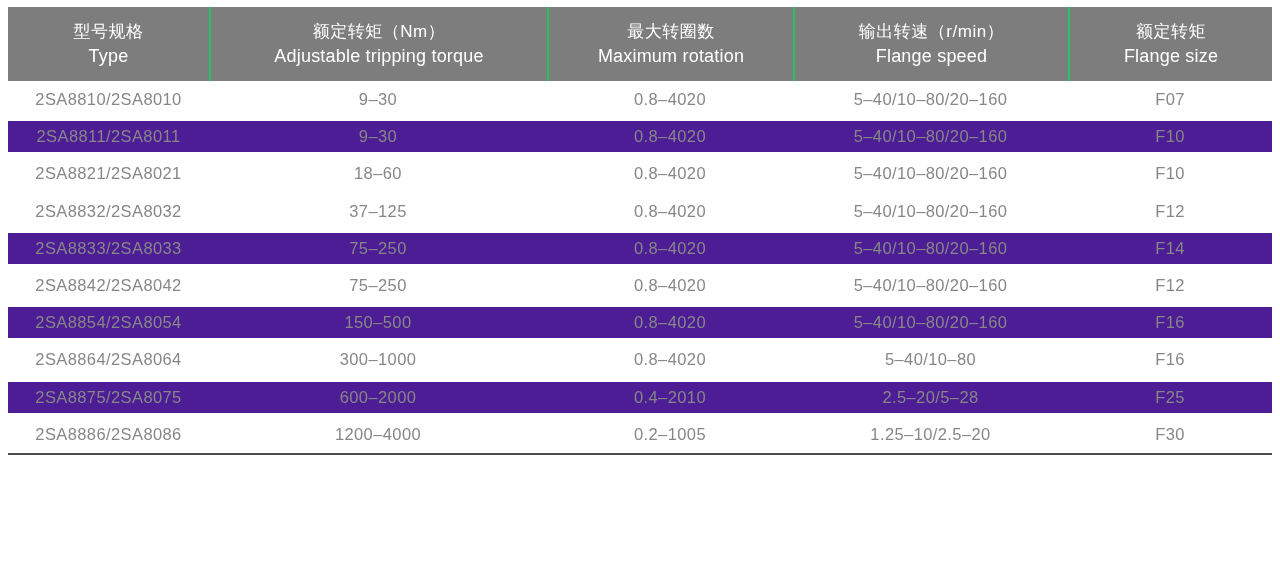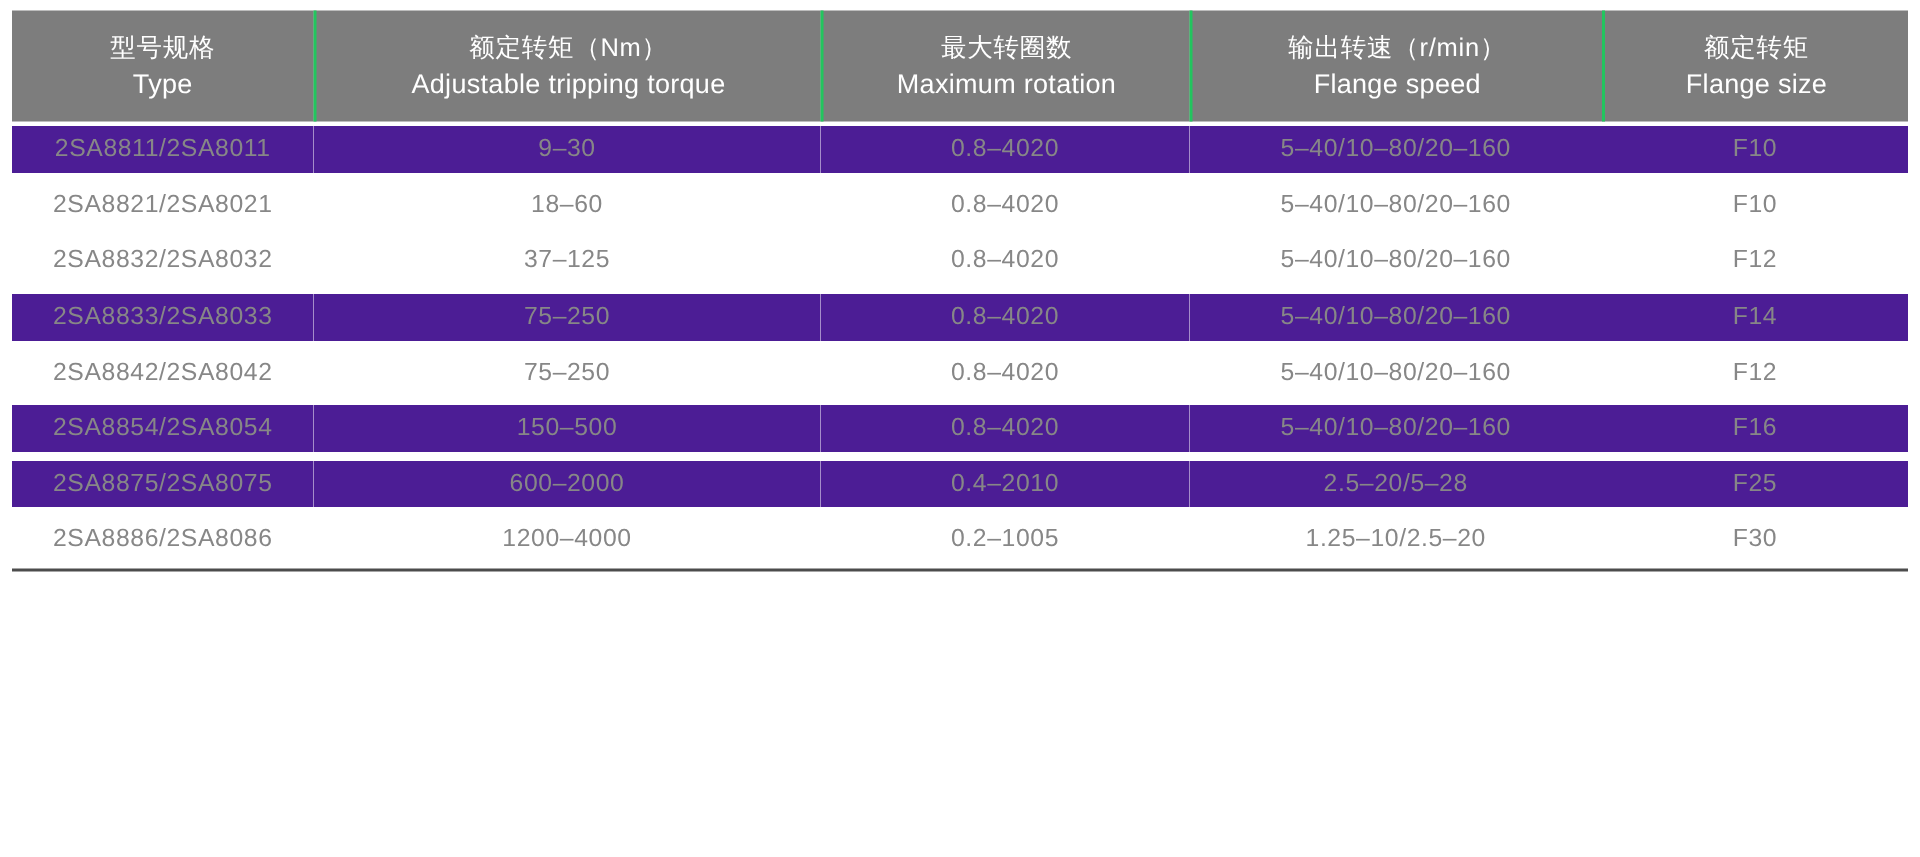--- a/index.html
+++ b/index.html
@@ -87,20 +87,27 @@
         <span class="hdr-zh">输出转速（r/min）</span>
         <span class="hdr-en">Flange speed</span>
       </th>
       <th>
         <span class="hdr-zh">额定转矩</span>
         <span class="hdr-en">Flange size</span>
       </th>
     </tr>
   </thead>
   <tbody>
+    <tr>
+      <td>2SA8810/2SA8010</td>
+      <td>9–30</td>
+      <td>0.8–4020</td>
+      <td>5–40/10–80/20–160</td>
+      <td>F07</td>
+    </tr>
     <tr class="stripe">
       <td>2SA8811/2SA8011</td>
       <td>9–30</td>
       <td>0.8–4020</td>
       <td>5–40/10–80/20–160</td>
       <td>F10</td>
     </tr>
     <tr>
       <td>2SA8821/2SA8021</td>
       <td>18–60</td>
@@ -129,20 +136,27 @@
       <td>5–40/10–80/20–160</td>
       <td>F12</td>
     </tr>
     <tr class="stripe">
       <td>2SA8854/2SA8054</td>
       <td>150–500</td>
       <td>0.8–4020</td>
       <td>5–40/10–80/20–160</td>
       <td>F16</td>
     </tr>
+    <tr>
+      <td>2SA8864/2SA8064</td>
+      <td>300–1000</td>
+      <td>0.8–4020</td>
+      <td>5–40/10–80</td>
+      <td>F16</td>
+    </tr>
     <tr class="stripe">
       <td>2SA8875/2SA8075</td>
       <td>600–2000</td>
       <td>0.4–2010</td>
       <td>2.5–20/5–28</td>
       <td>F25</td>
     </tr>
     <tr>
       <td>2SA8886/2SA8086</td>
       <td>1200–4000</td>

